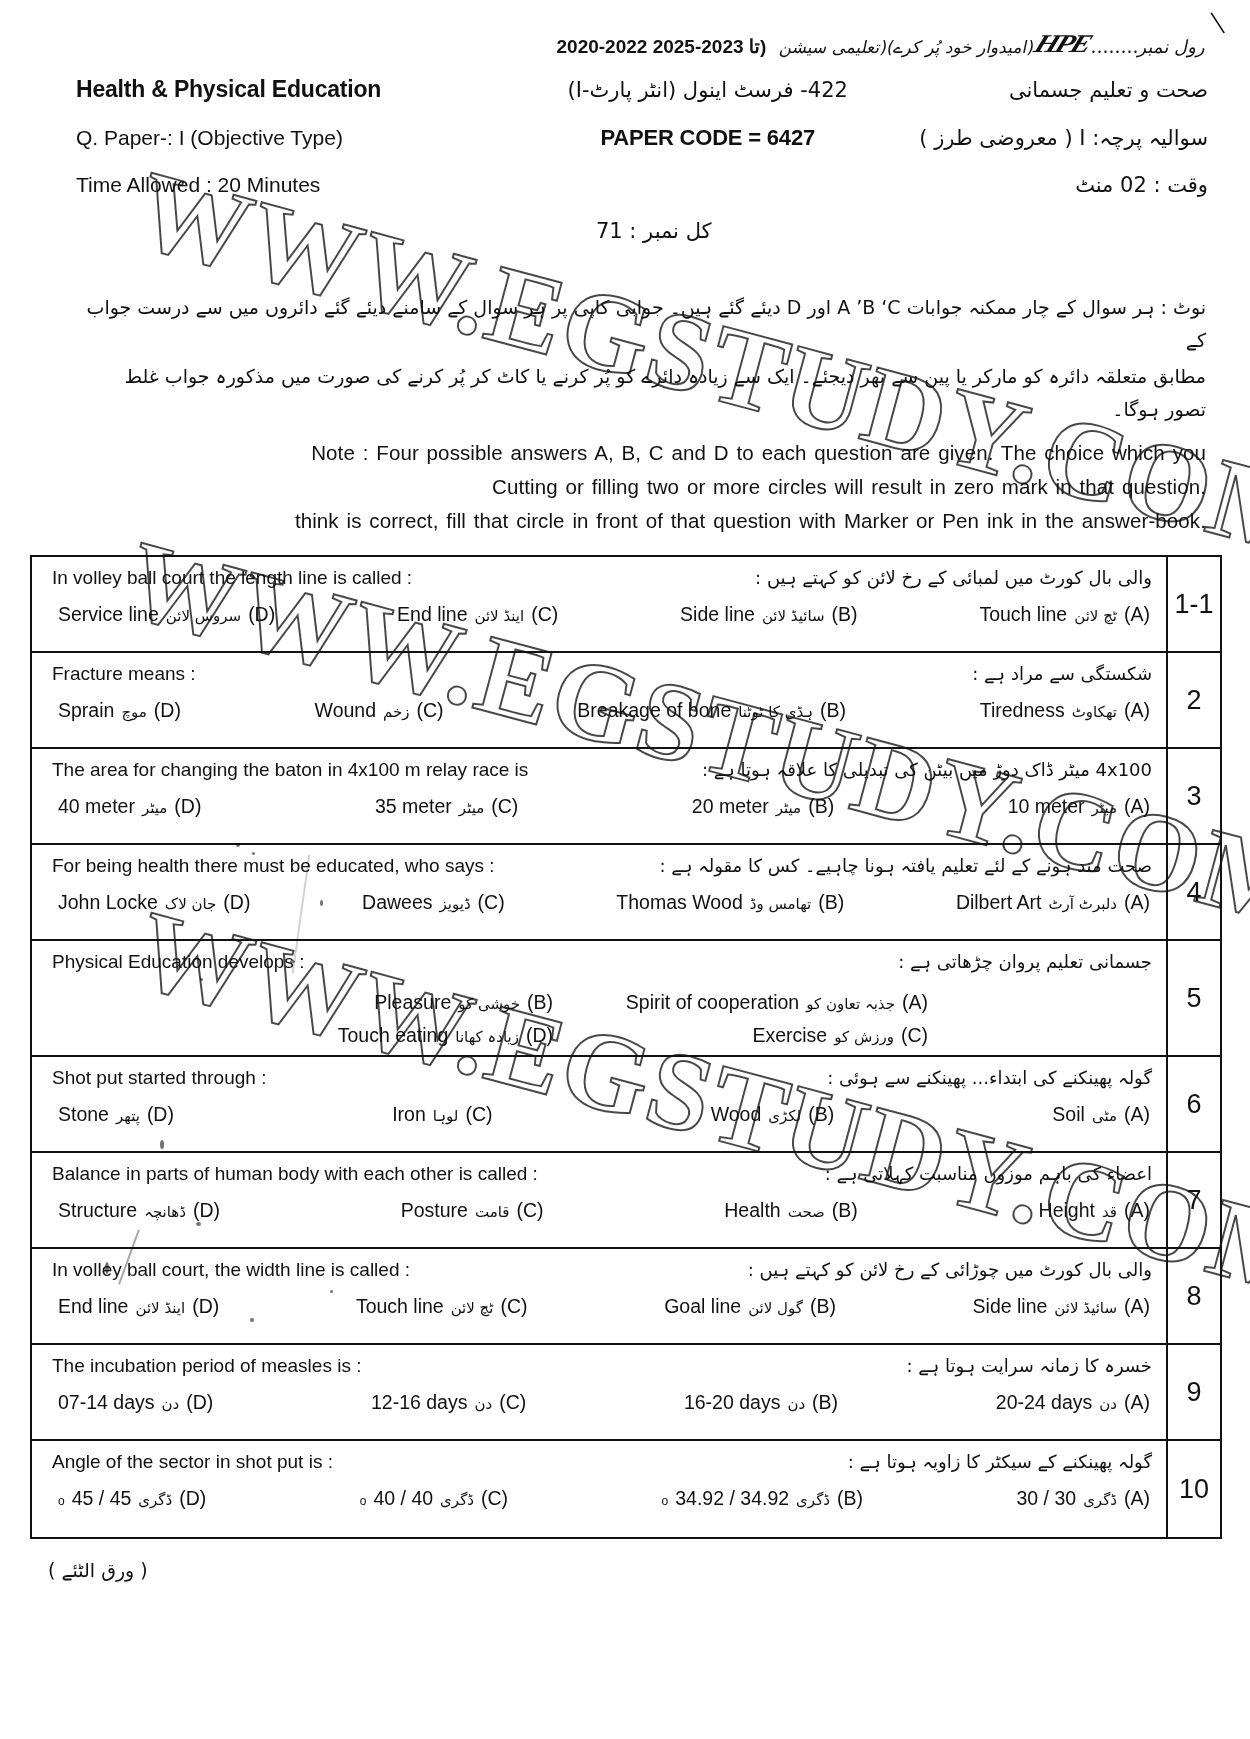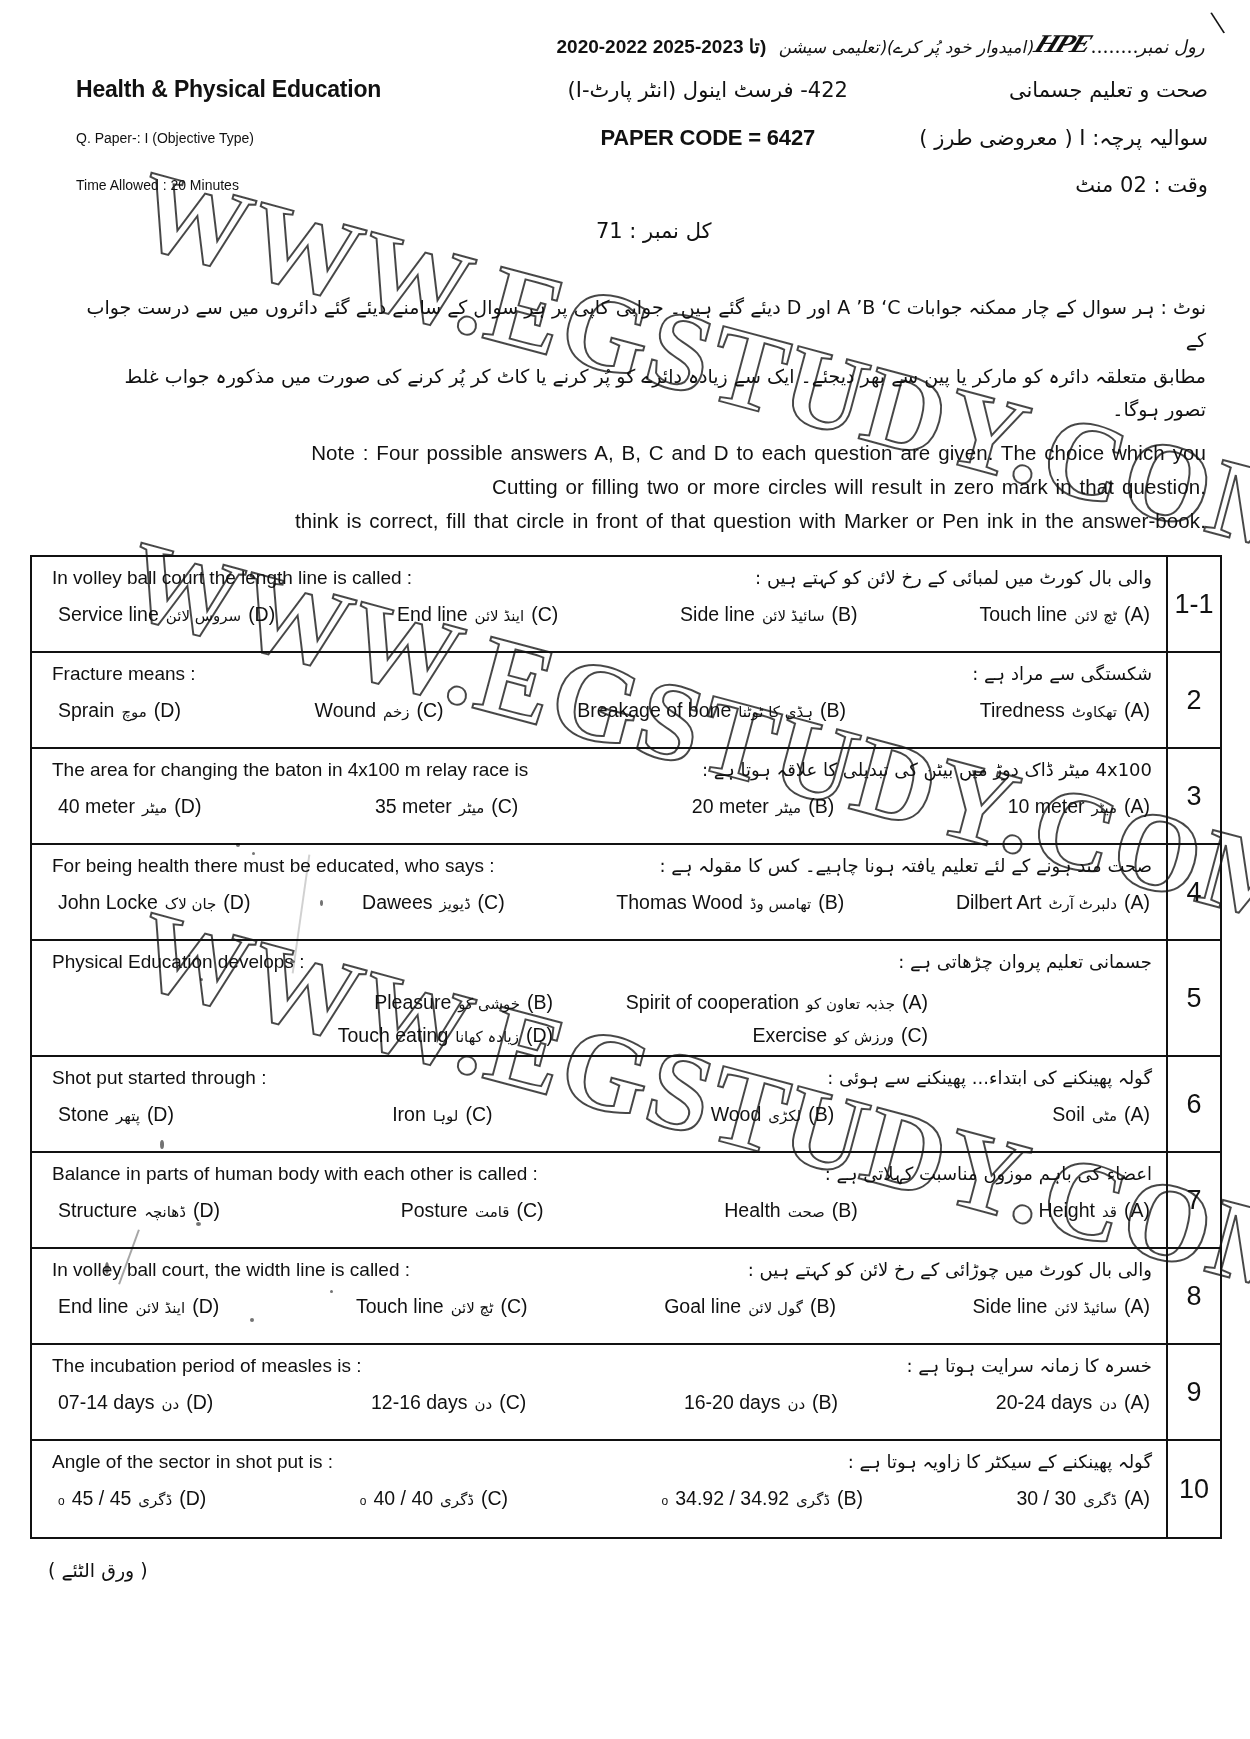--- a/index.html
+++ b/index.html
@@ -133,21 +133,21 @@
   .hdr-row {
     display: flex;
     align-items: center;
     margin-bottom: 22px;
     width: 100%;
   }
   .hdr-left {
     width: 42%;
     padding-left: 42px;
     box-sizing: border-box;
-    font-size: 14px;
+    font-size: 21px;
   }
   .hdr-mid {
     width: 30%;
     text-align: center;
     font-size: 20px;
   }
   .hdr-right {
     width: 28%;
     text-align: right;
     padding-right: 8px;

